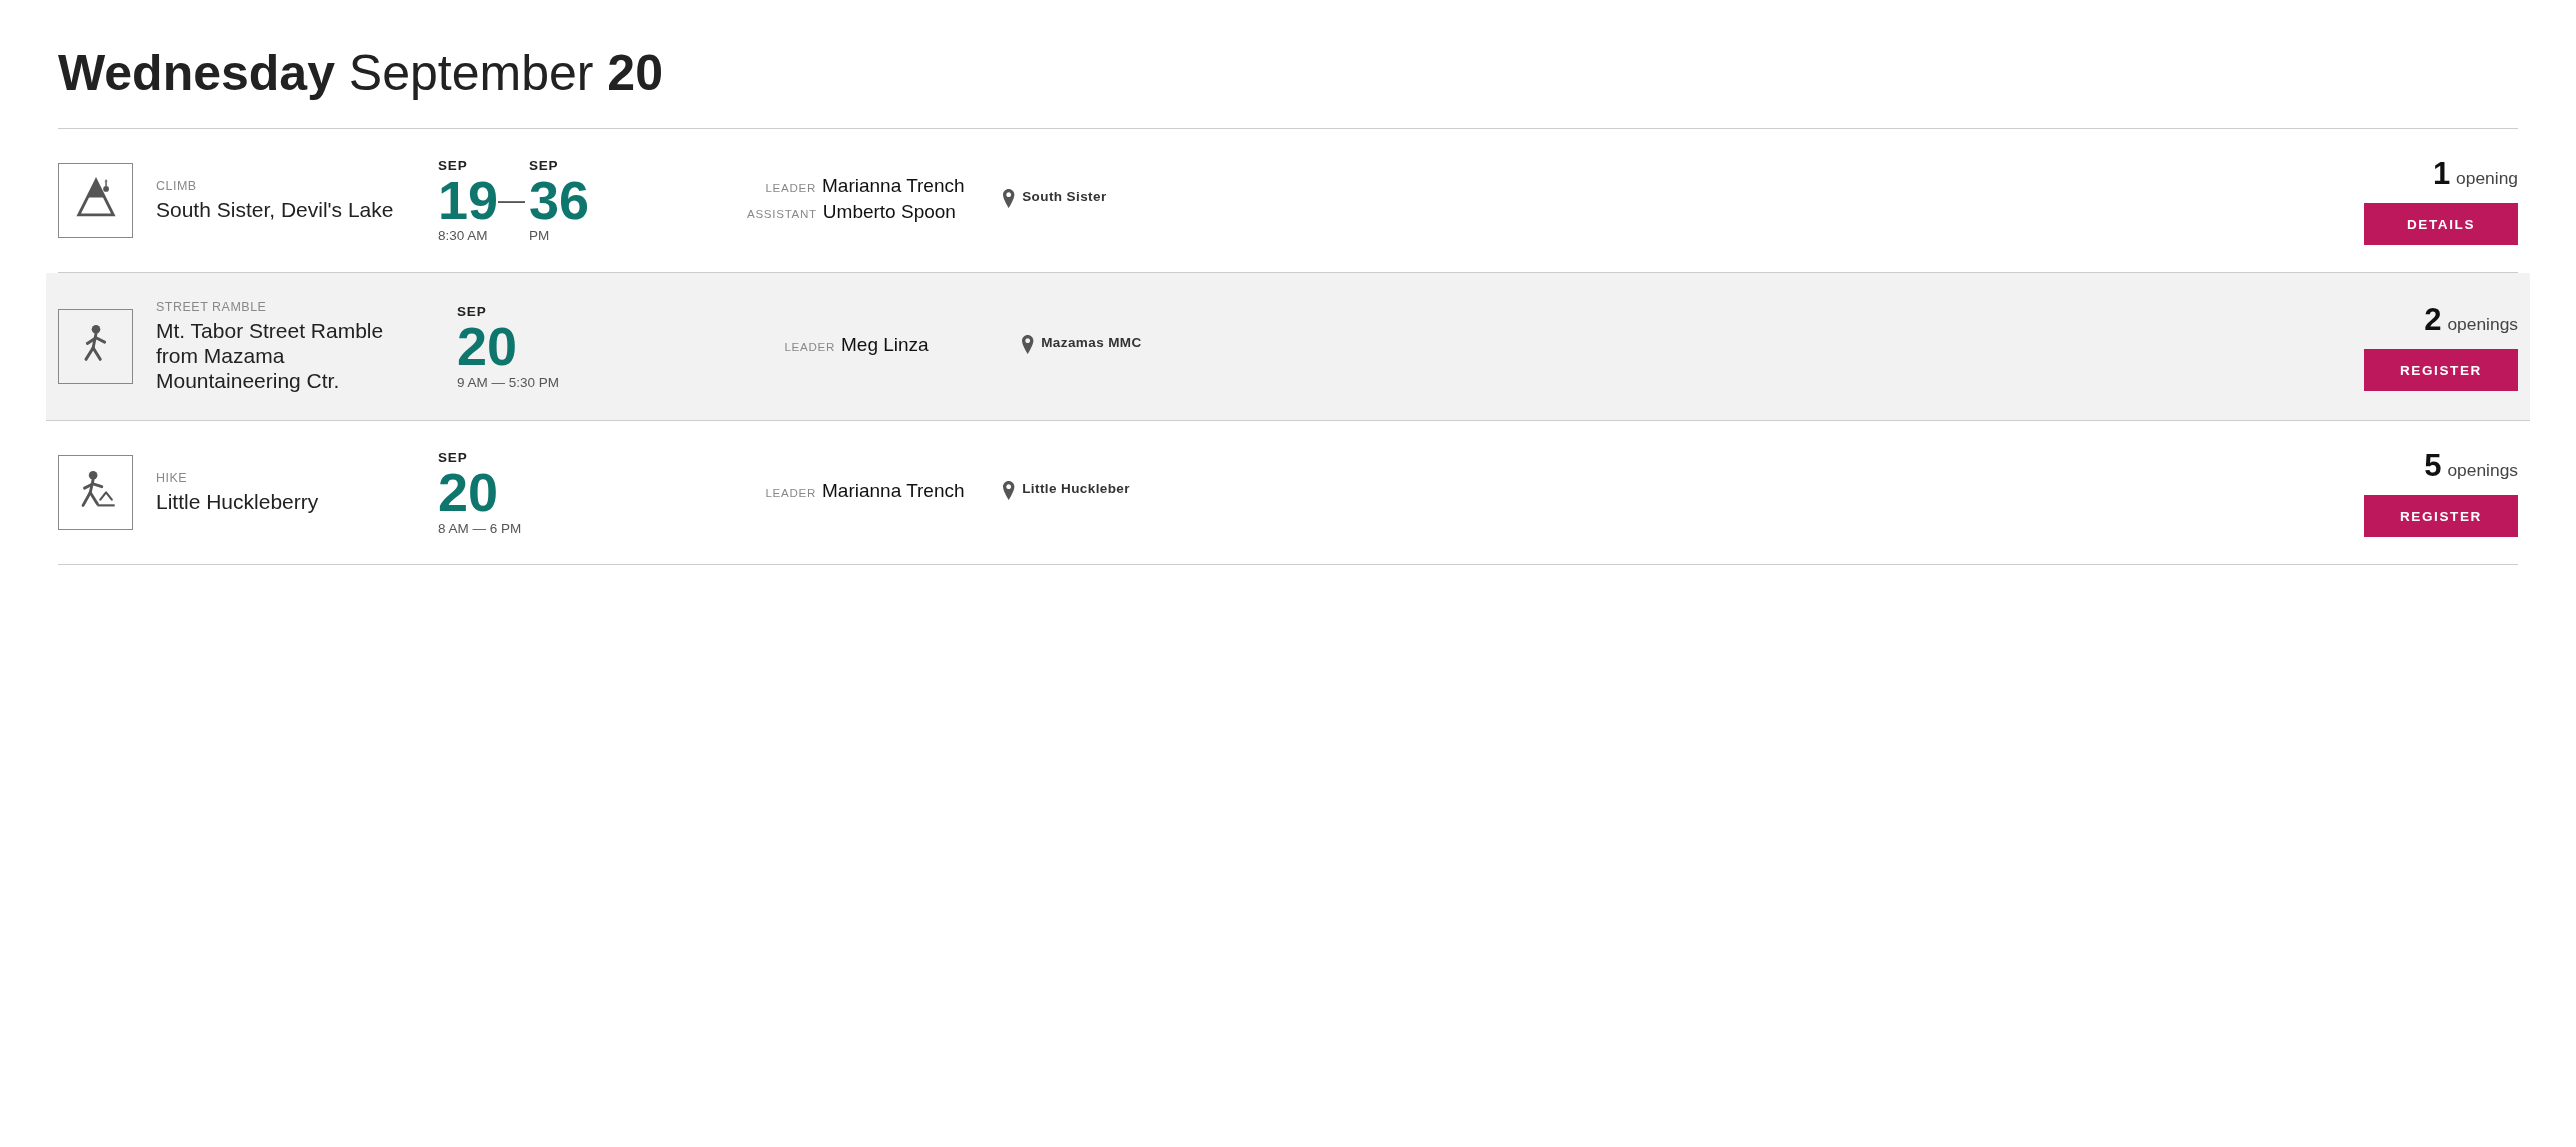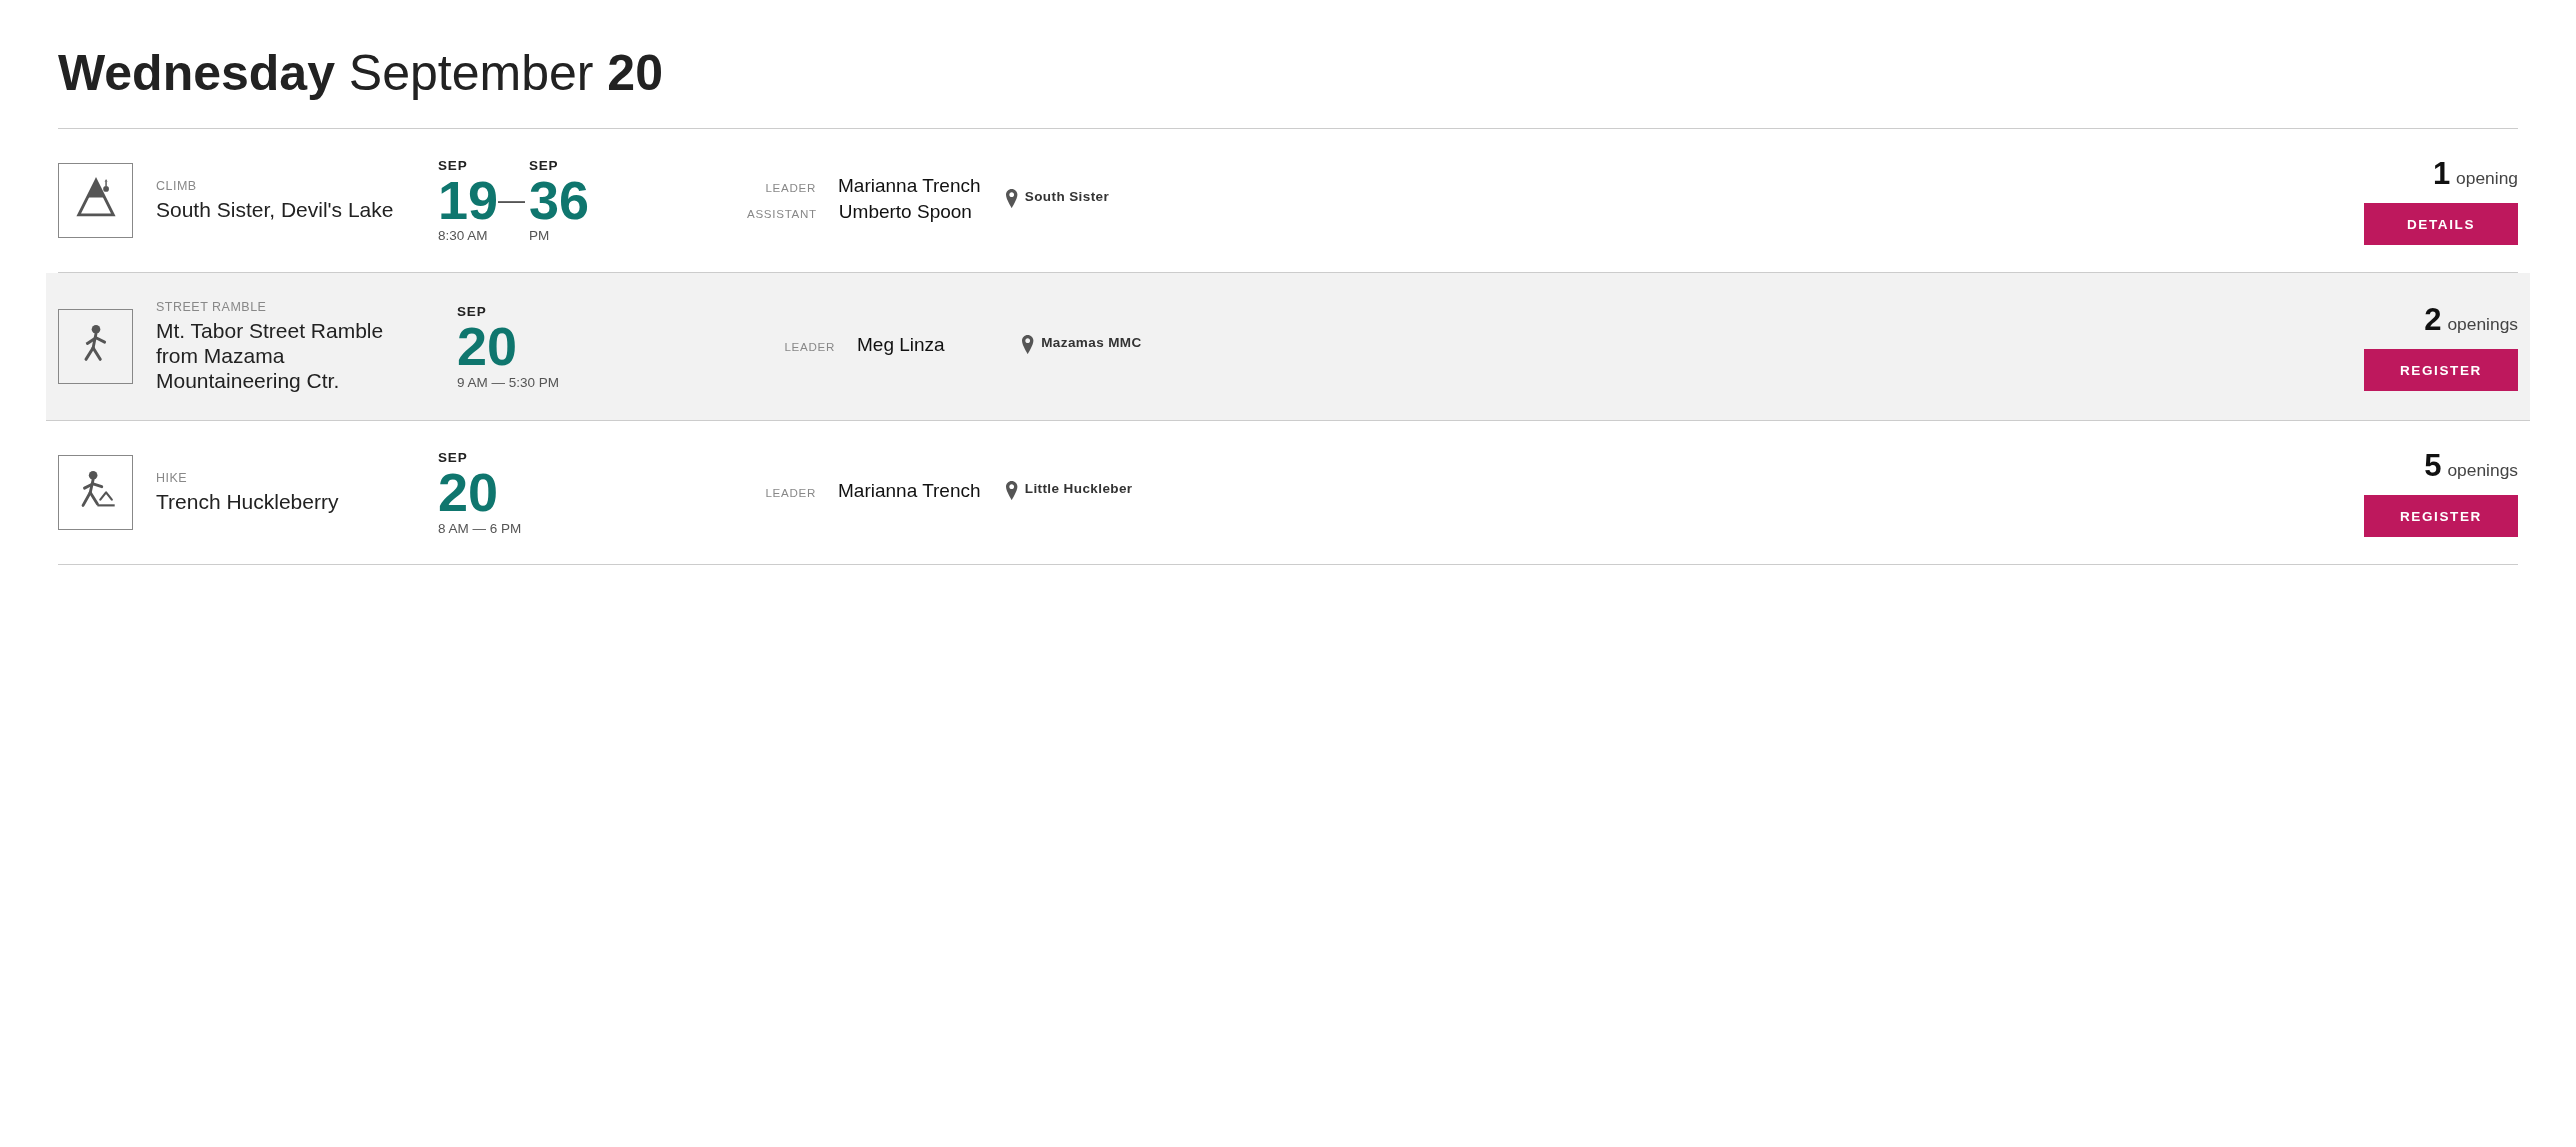--- a/index.html
+++ b/index.html
@@ -136,21 +136,21 @@
     
     .event-leader {
       min-width: 231px;
       flex-shrink: 0;
       margin-right: 23px;
     }
 
     .leader-row {
       display: flex;
       align-items: baseline;
-      gap: 22px;
+      gap: 6px;
       margin-bottom: 3.9px;
     }
 
     .leader-label {
       font-size: 11.6px;
       color: #888;
       letter-spacing: 0.06em;
       text-transform: uppercase;
       text-align: right;
       min-width: 69px;
@@ -342,21 +342,21 @@
       <line x1="24" y1="34" x2="14" y2="52" stroke="#555" stroke-width="4" stroke-linecap="round"></line>
       <line x1="24" y1="34" x2="34" y2="50" stroke="#555" stroke-width="4" stroke-linecap="round"></line>
       <line x1="28" y1="22" x2="16" y2="28" stroke="#555" stroke-width="4" stroke-linecap="round"></line>
       <line x1="28" y1="22" x2="40" y2="26" stroke="#555" stroke-width="4" stroke-linecap="round"></line>
       <polyline points="38,44 46,34 54,44" fill="none" stroke="#555" stroke-width="3" stroke-linecap="round" stroke-linejoin="round"></polyline>
       <line x1="34" y1="52" x2="58" y2="52" stroke="#555" stroke-width="3"></line>
     </svg></span>
       </div>
       <div class="event-info">
         <div class="event-type">HIKE</div>
-        <div class="event-name">Trench Huckleberry</div>
+        <div class="event-name">Little Huckleberry</div>
       </div>
 
         <div class="event-dates">
           <div class="date-block">
             <span class="date-month">SEP</span>
             <span class="date-day">20</span>
             <span class="date-time">8 AM  —  6 PM</span>
           </div>
         </div>
 

